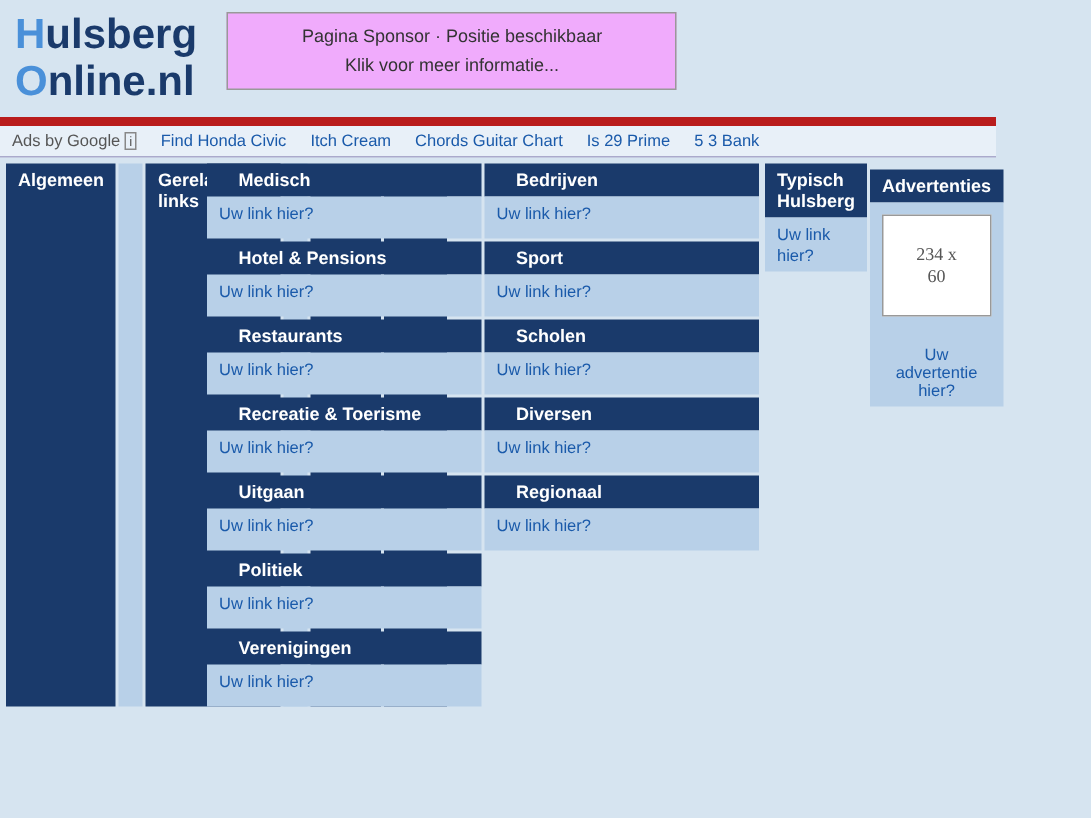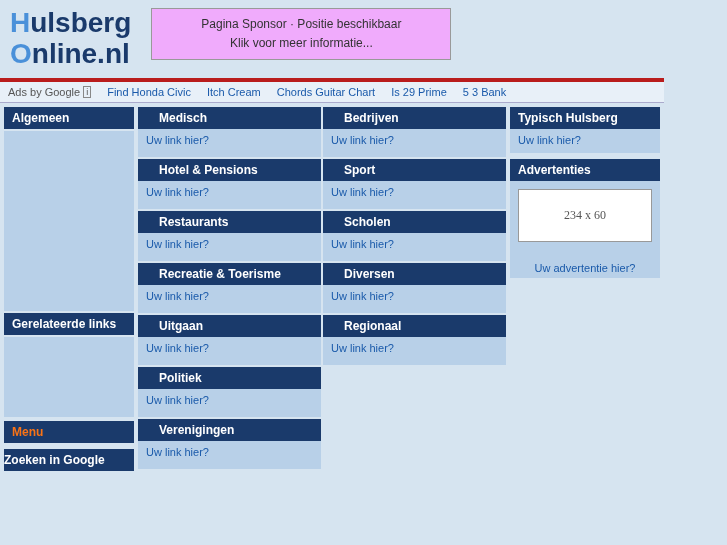--- a/index.html
+++ b/index.html
@@ -38,21 +38,21 @@
       text-align: center;
       background: #f0abfc;
       min-width: 300px;
       font-size: 12px;
       color: #333;
       line-height: 1.6;
     }
     
     .ad-bar {
       background: #e8f0f8;
-      border-top: 4px solid #b91c1c;
+      border-top: 6px solid #b91c1c;
       border-bottom: 1px solid #aac;
       padding: 4px 8px;
       font-size: 11px;
       color: #333;
       display: flex;
       gap: 16px;
       align-items: flex-start;
     }
     .ad-bar a {
       color: #1a5aaa;
@@ -75,21 +75,20 @@
     .main-layout {
       display: flex;
       padding: 4px 4px;
       gap: 4px;
     }
     
     .left-sidebar {
       width: 130px;
       min-width: 130px;
       display: flex;
-      flex-direction: column;
       gap: 2px;
     }
     .sidebar-section-header {
       background: #1a3a6b;
       color: #fff;
       padding: 4px 8px;
       font-weight: bold;
       font-size: 12px;
     }
     .sidebar-section-body {
@@ -161,21 +160,21 @@
     .cat-body a {
       color: #1a5aaa;
       text-decoration: none;
       font-size: 11px;
     }
     
     .right-sidebar {
       width: 150px;
       min-width: 150px;
       display: flex;
-      flex-direction: column;
+      flex-direction: row;
       gap: 2px;
     }
     .right-section {
       display: flex;
       flex-direction: column;
     }
     .right-section-header {
       background: #1a3a6b;
       color: #fff;
       padding: 4px 8px;

